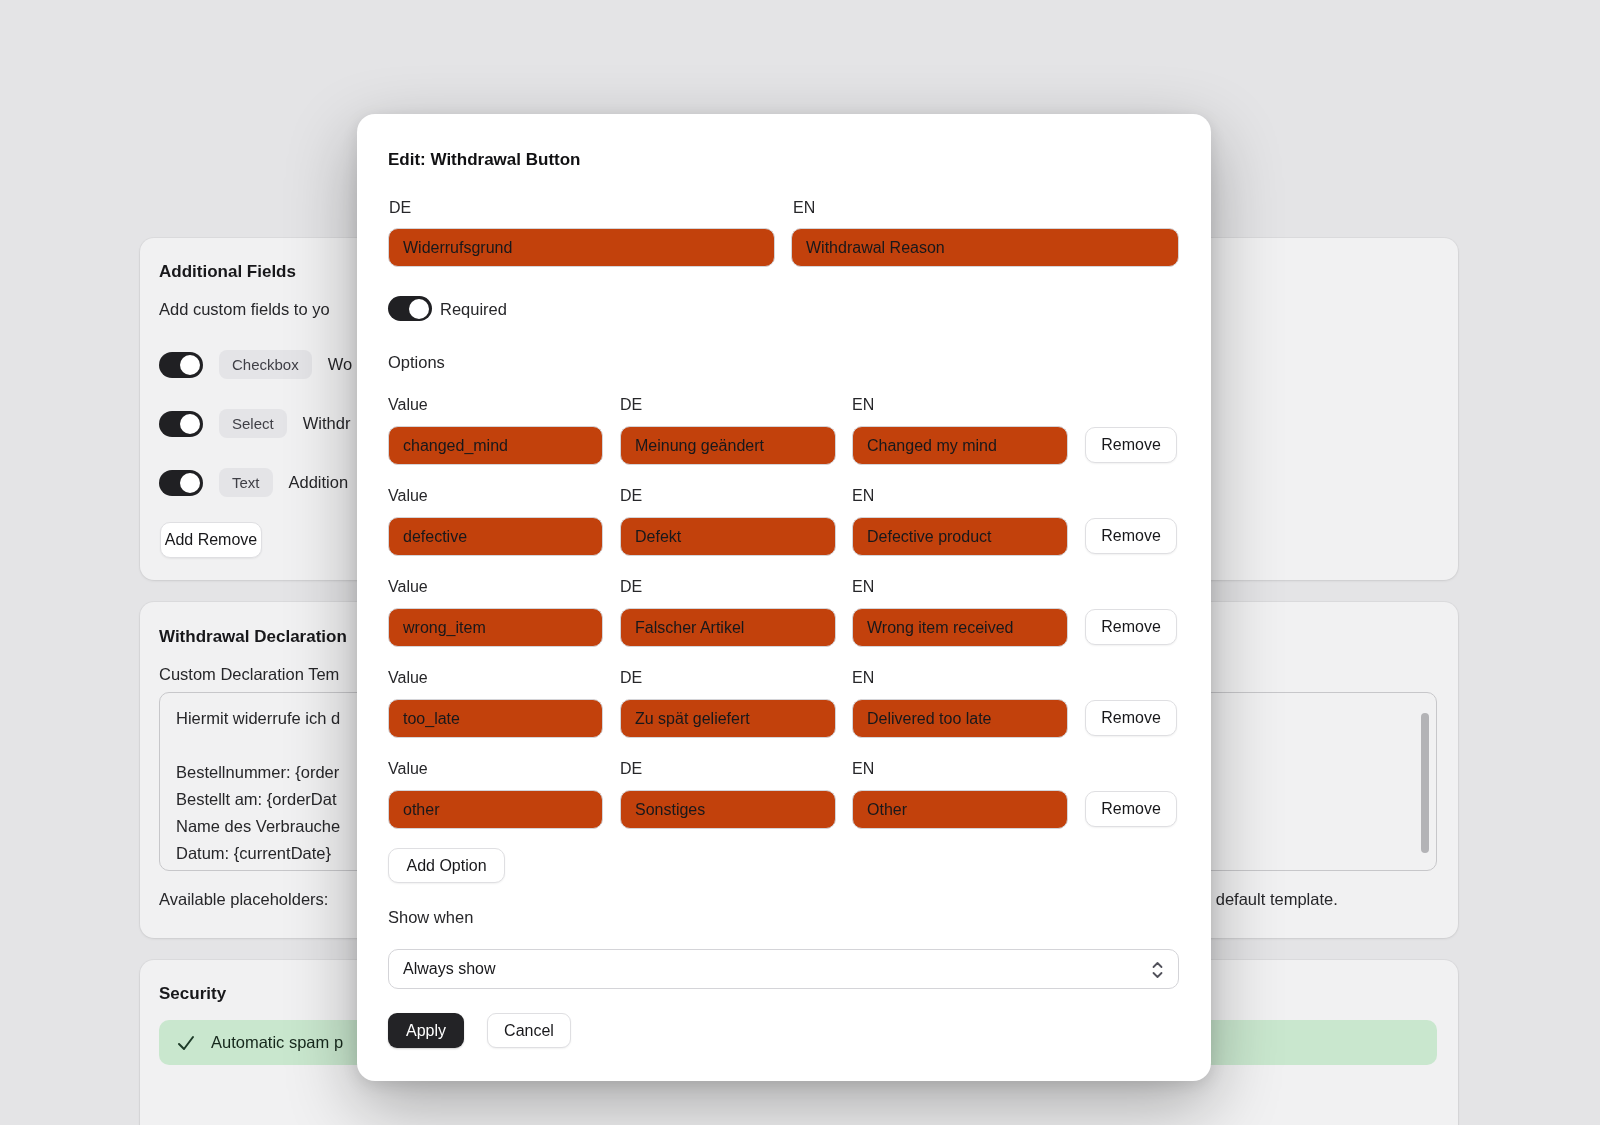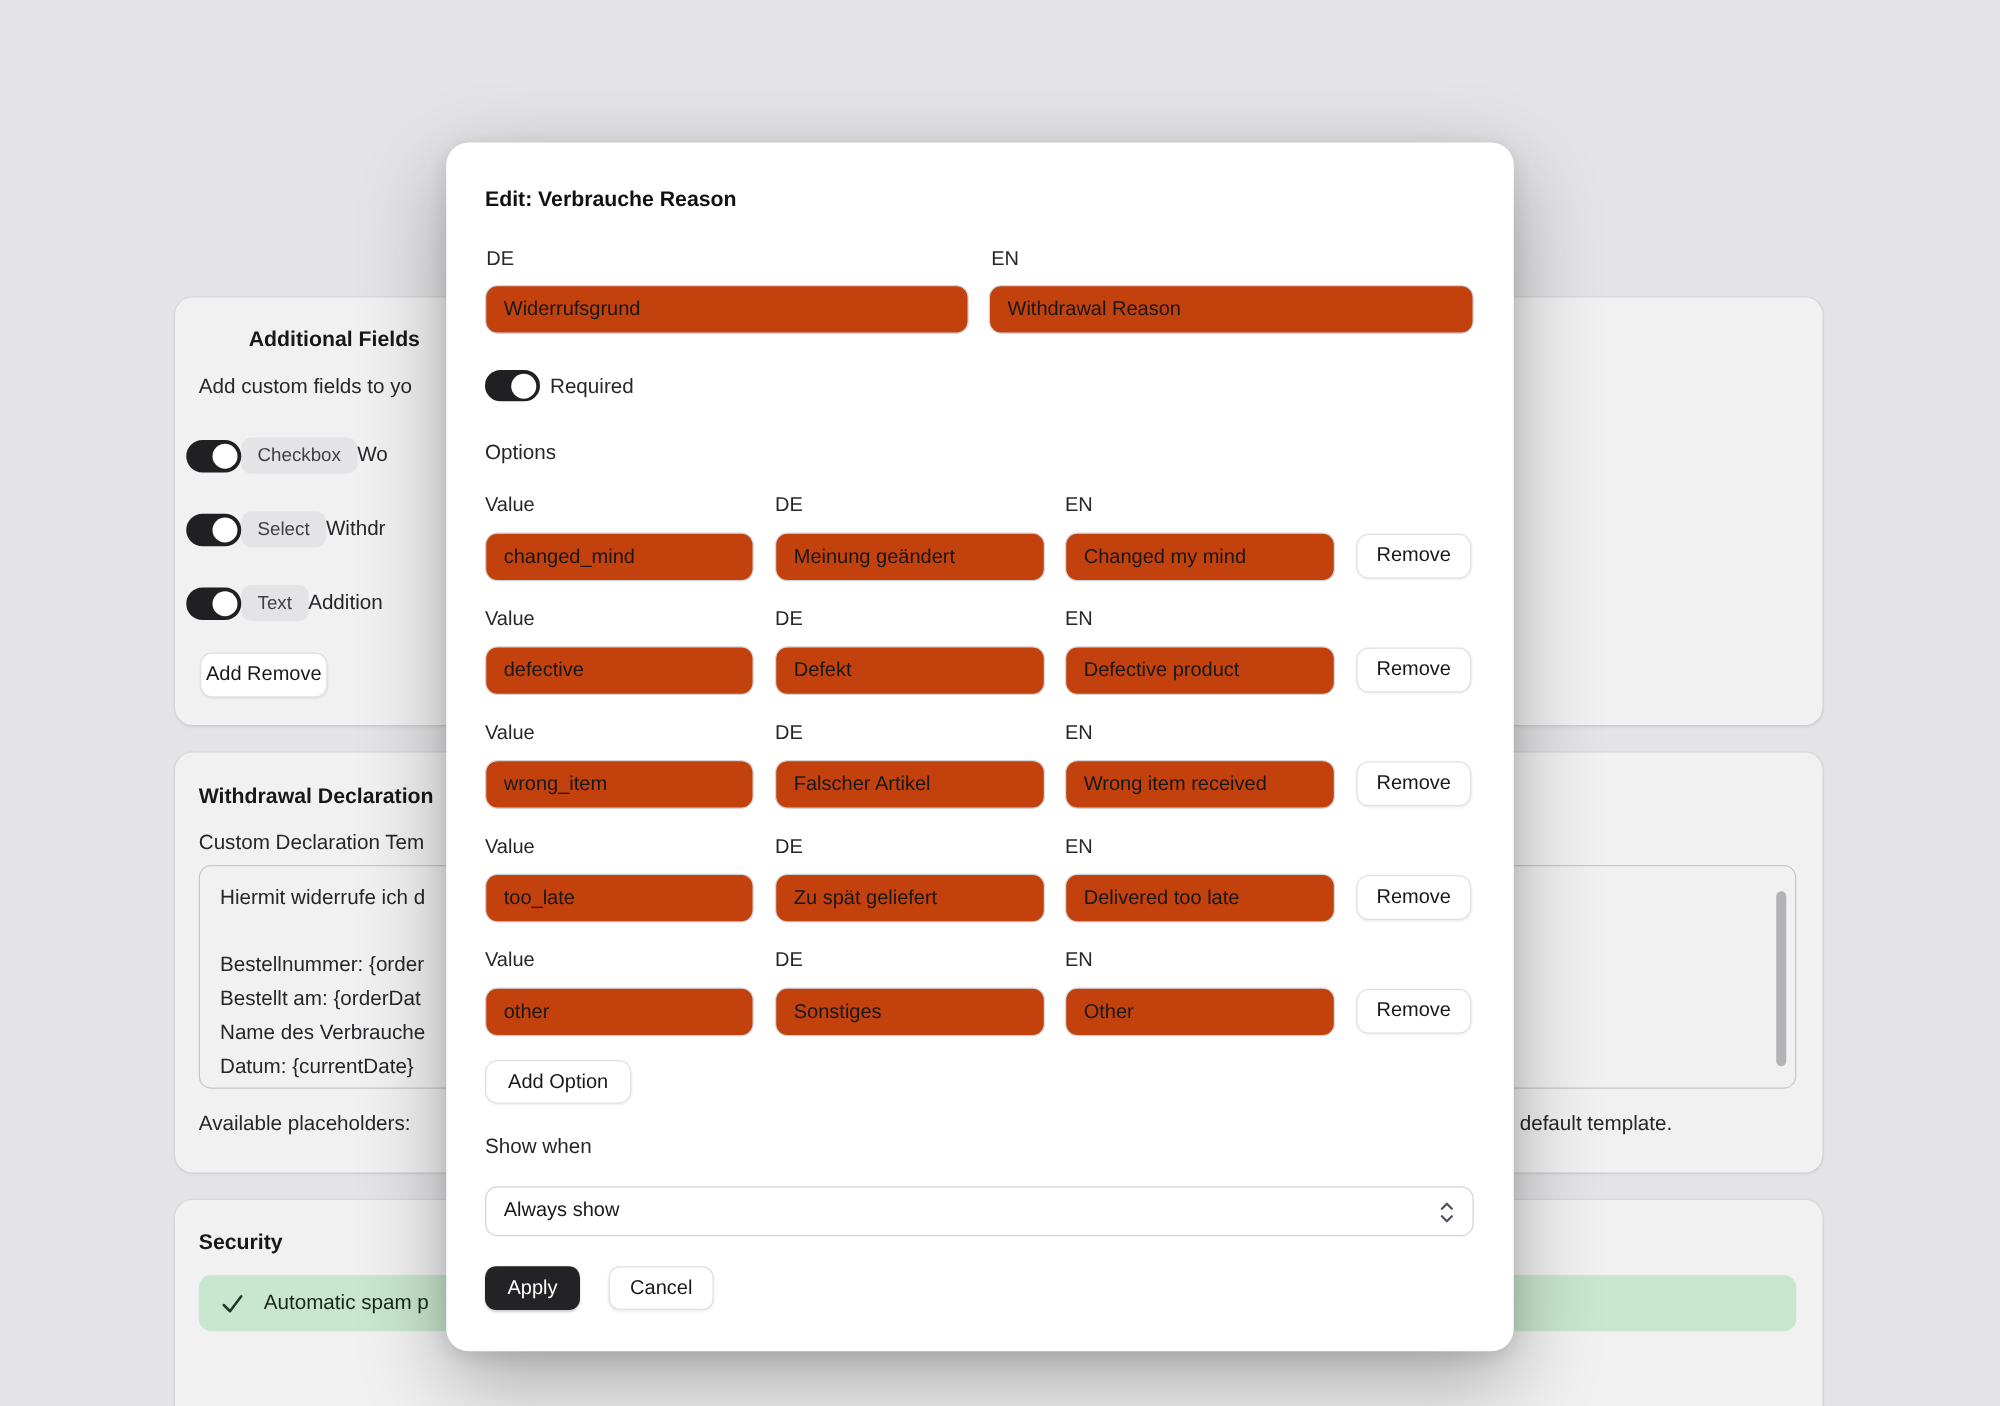--- a/index.html
+++ b/index.html
@@ -27,21 +27,21 @@
     position:absolute; top:28px; height:43px; border:none;
     background:#2e2b90; color:#f2f2fa; border-radius:8px;
     font-family:inherit; font-size:17px; display:flex; align-items:center; justify-content:center;
   }
 
   
   .toggle{ position:relative; width:44px; height:26px; border-radius:13px; background:#202023; flex:none; }
   .toggle .knob{ position:absolute; right:3px; top:3px; width:20px; height:20px; border-radius:50%; background:#fff; }
 
   
-  .field-row{ position:absolute; left:9px; display:flex; align-items:center; }
+  .field-row{ position:absolute; left:19px; display:flex; align-items:center; gap:16px; }
   .badge{
     background:#e4e4e7; border-radius:8px; height:29px; padding:0 13px;
     display:flex; align-items:center; font-size:15px; color:#3f3f46; white-space:nowrap;
   }
   .btn-light{
     background:#fff; border:1px solid #dfdfe2; border-radius:10px;
     box-shadow:0 1px 2px rgba(0,0,0,.06);
     font-family:inherit; font-size:16px; color:#18181b;
     display:flex; align-items:center; justify-content:center; white-space:nowrap;
   }
@@ -96,21 +96,21 @@
   .cancel-btn{ position:absolute; left:130px; top:899px; width:84px; height:35px; border-radius:9px; }
   .nowrap{ white-space:nowrap; }
 </style>
 </head>
 <body>
 
 <div class="canvas">
 
 
   <section class="card" style="top:238px; height:342px;">
-    <div class="card-title" style="top:24px;margin-left:40px;">Additional Fields</div>
+    <div class="card-title" style="top:24px;">Additional Fields</div>
     <div class="body-text" style="position:absolute; left:19px; top:62px;">Add custom fields to yo</div>
 
     <div class="field-row" style="top:112px;">
       <span class="toggle">
           <span class="knob"></span>
         </span>
       <span class="badge">Checkbox</span>
       <span class="body-text">Wo</span>
     </div>
     <div class="field-row" style="top:171px;">
@@ -154,21 +154,21 @@
     <div class="card-title" style="top:24px;">Security</div>
     <div class="success-bar">
       <svg width="20" height="20" viewBox="0 0 20 20">
         <path d="M3 11 L8 16 L17 4" fill="none" stroke="#1d3b28" stroke-width="2" stroke-linecap="round" stroke-linejoin="round"></path>
       </svg>
       <span class="nowrap" style="font-size:16.5px;">Automatic spam p</span>
     </div>
   </section>
 
   <div class="modal">
-    <div class="m-abs m-title" style="left:31px; top:36px;">Edit: Verbrauche Reason</div>
+    <div class="m-abs m-title" style="left:31px; top:36px;">Edit: Withdrawal Button</div>
 
     <div class="m-abs m-label" style="left:32px; top:85px;">DE</div>
     <div class="m-abs m-label" style="left:436px; top:85px;">EN</div>
     <div class="m-abs" style="left:31px; top:114px; width:387px;">
       <input class="m-input" readonly="" value="Widerrufsgrund" style="">
     </div>
     <div class="m-abs" style="left:434px; top:114px; width:388px;">
       <input class="m-input" readonly="" value="Withdrawal Reason" style="">
     </div>
 

